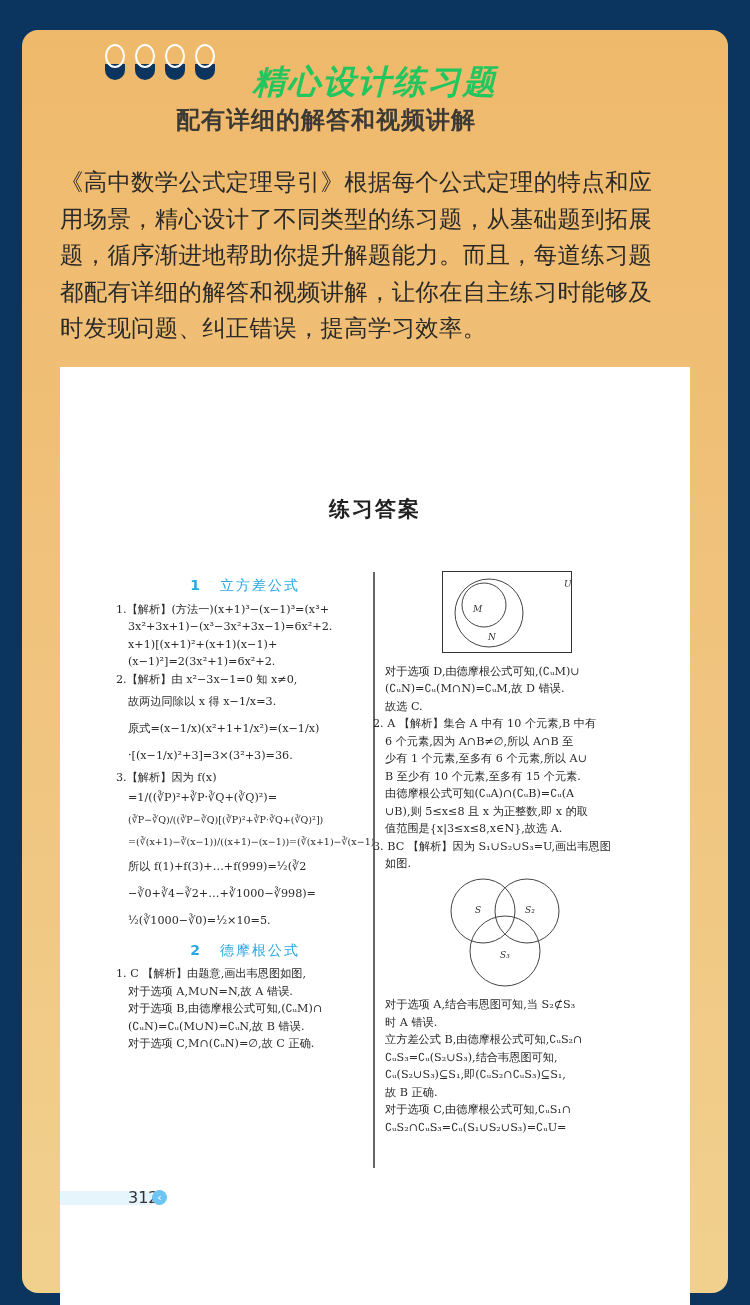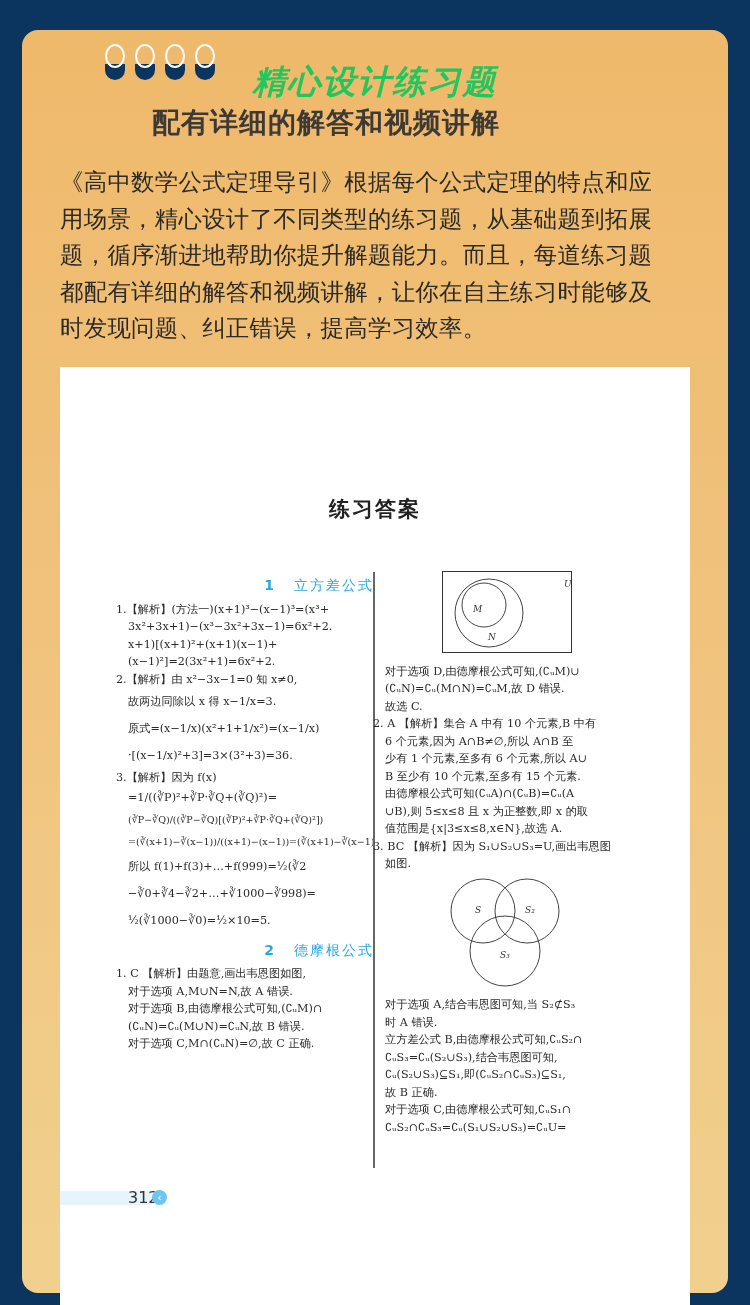--- a/index.html
+++ b/index.html
@@ -17,42 +17,42 @@
   .ring .hole { position:absolute; left:0; top:20px; width:20px; height:16px; background:#0b355f; border-radius:0 0 10px 10px; }
 
   .title-main {
     position:absolute; left:0; width:750px; top:60px; text-align:center;
     font-family:"DejaVu Sans", sans-serif; font-weight:bold; font-style:italic;
     font-size:33px; color:#22c55e; letter-spacing:2px;
   }
   .title-sub {
     position:absolute; left:0; width:652px; top:104px; text-align:center;
     font-family:"DejaVu Sans", sans-serif; font-weight:bold;
-    font-size:28px; color:#3d3a36; letter-spacing:1px;
+    font-size:24px; color:#3d3a36; letter-spacing:1px;
   }
   .intro {
     position:absolute; left:60px; top:166px; width:632px;
     font-family:Liberation Mono, monospace; font-size:23.4px; line-height:36.5px;
     color:#2b2a28; letter-spacing:0.3px;
   }
   .intro span { display:block; white-space:nowrap; }
 
   .page {
     position:absolute; left:60px; top:367px; width:630px; height:1066px; background:#fff;
     font-family:"DejaVu Serif", serif; color:#2a2a2a;
   }
   .page-title {
     position:absolute; left:0; width:100%; top:128px; text-align:center;
     font-size:21px; font-weight:bold; letter-spacing:2px; color:#222;
   }
   .col { position:absolute; font-size:11.2px; line-height:17.5px; }
   .col-left { left:56px; top:206px; width:258px; }
   .col-right { left:325px; top:200px; width:260px; }
   .divider { position:absolute; left:313px; top:205px; width:2px; height:596px; background:#666; }
-  .sec-head { color:#2ba7e0; font-family:"DejaVu Sans", sans-serif; font-size:14px; text-align:right; margin:4px 0 6px; letter-spacing:2px; }
+  .sec-head { color:#2ba7e0; font-family:"DejaVu Sans", sans-serif; font-size:14px; text-align:center; margin:4px 0 6px; letter-spacing:2px; }
   .sec-head .num { font-weight:bold; margin-right:18px; }
   .line { white-space:nowrap; overflow:hidden; }
   .ind { padding-left:12px; }
   .tall { line-height:27px; }
   .frac-line { line-height:22px; }
 
   .venn1 { position:relative; width:130px; height:82px; margin:4px 0 4px 57px; }
   .venn2 { position:relative; width:110px; height:110px; margin:4px 0 4px 65px; }
 
   .pagenum-bar {

